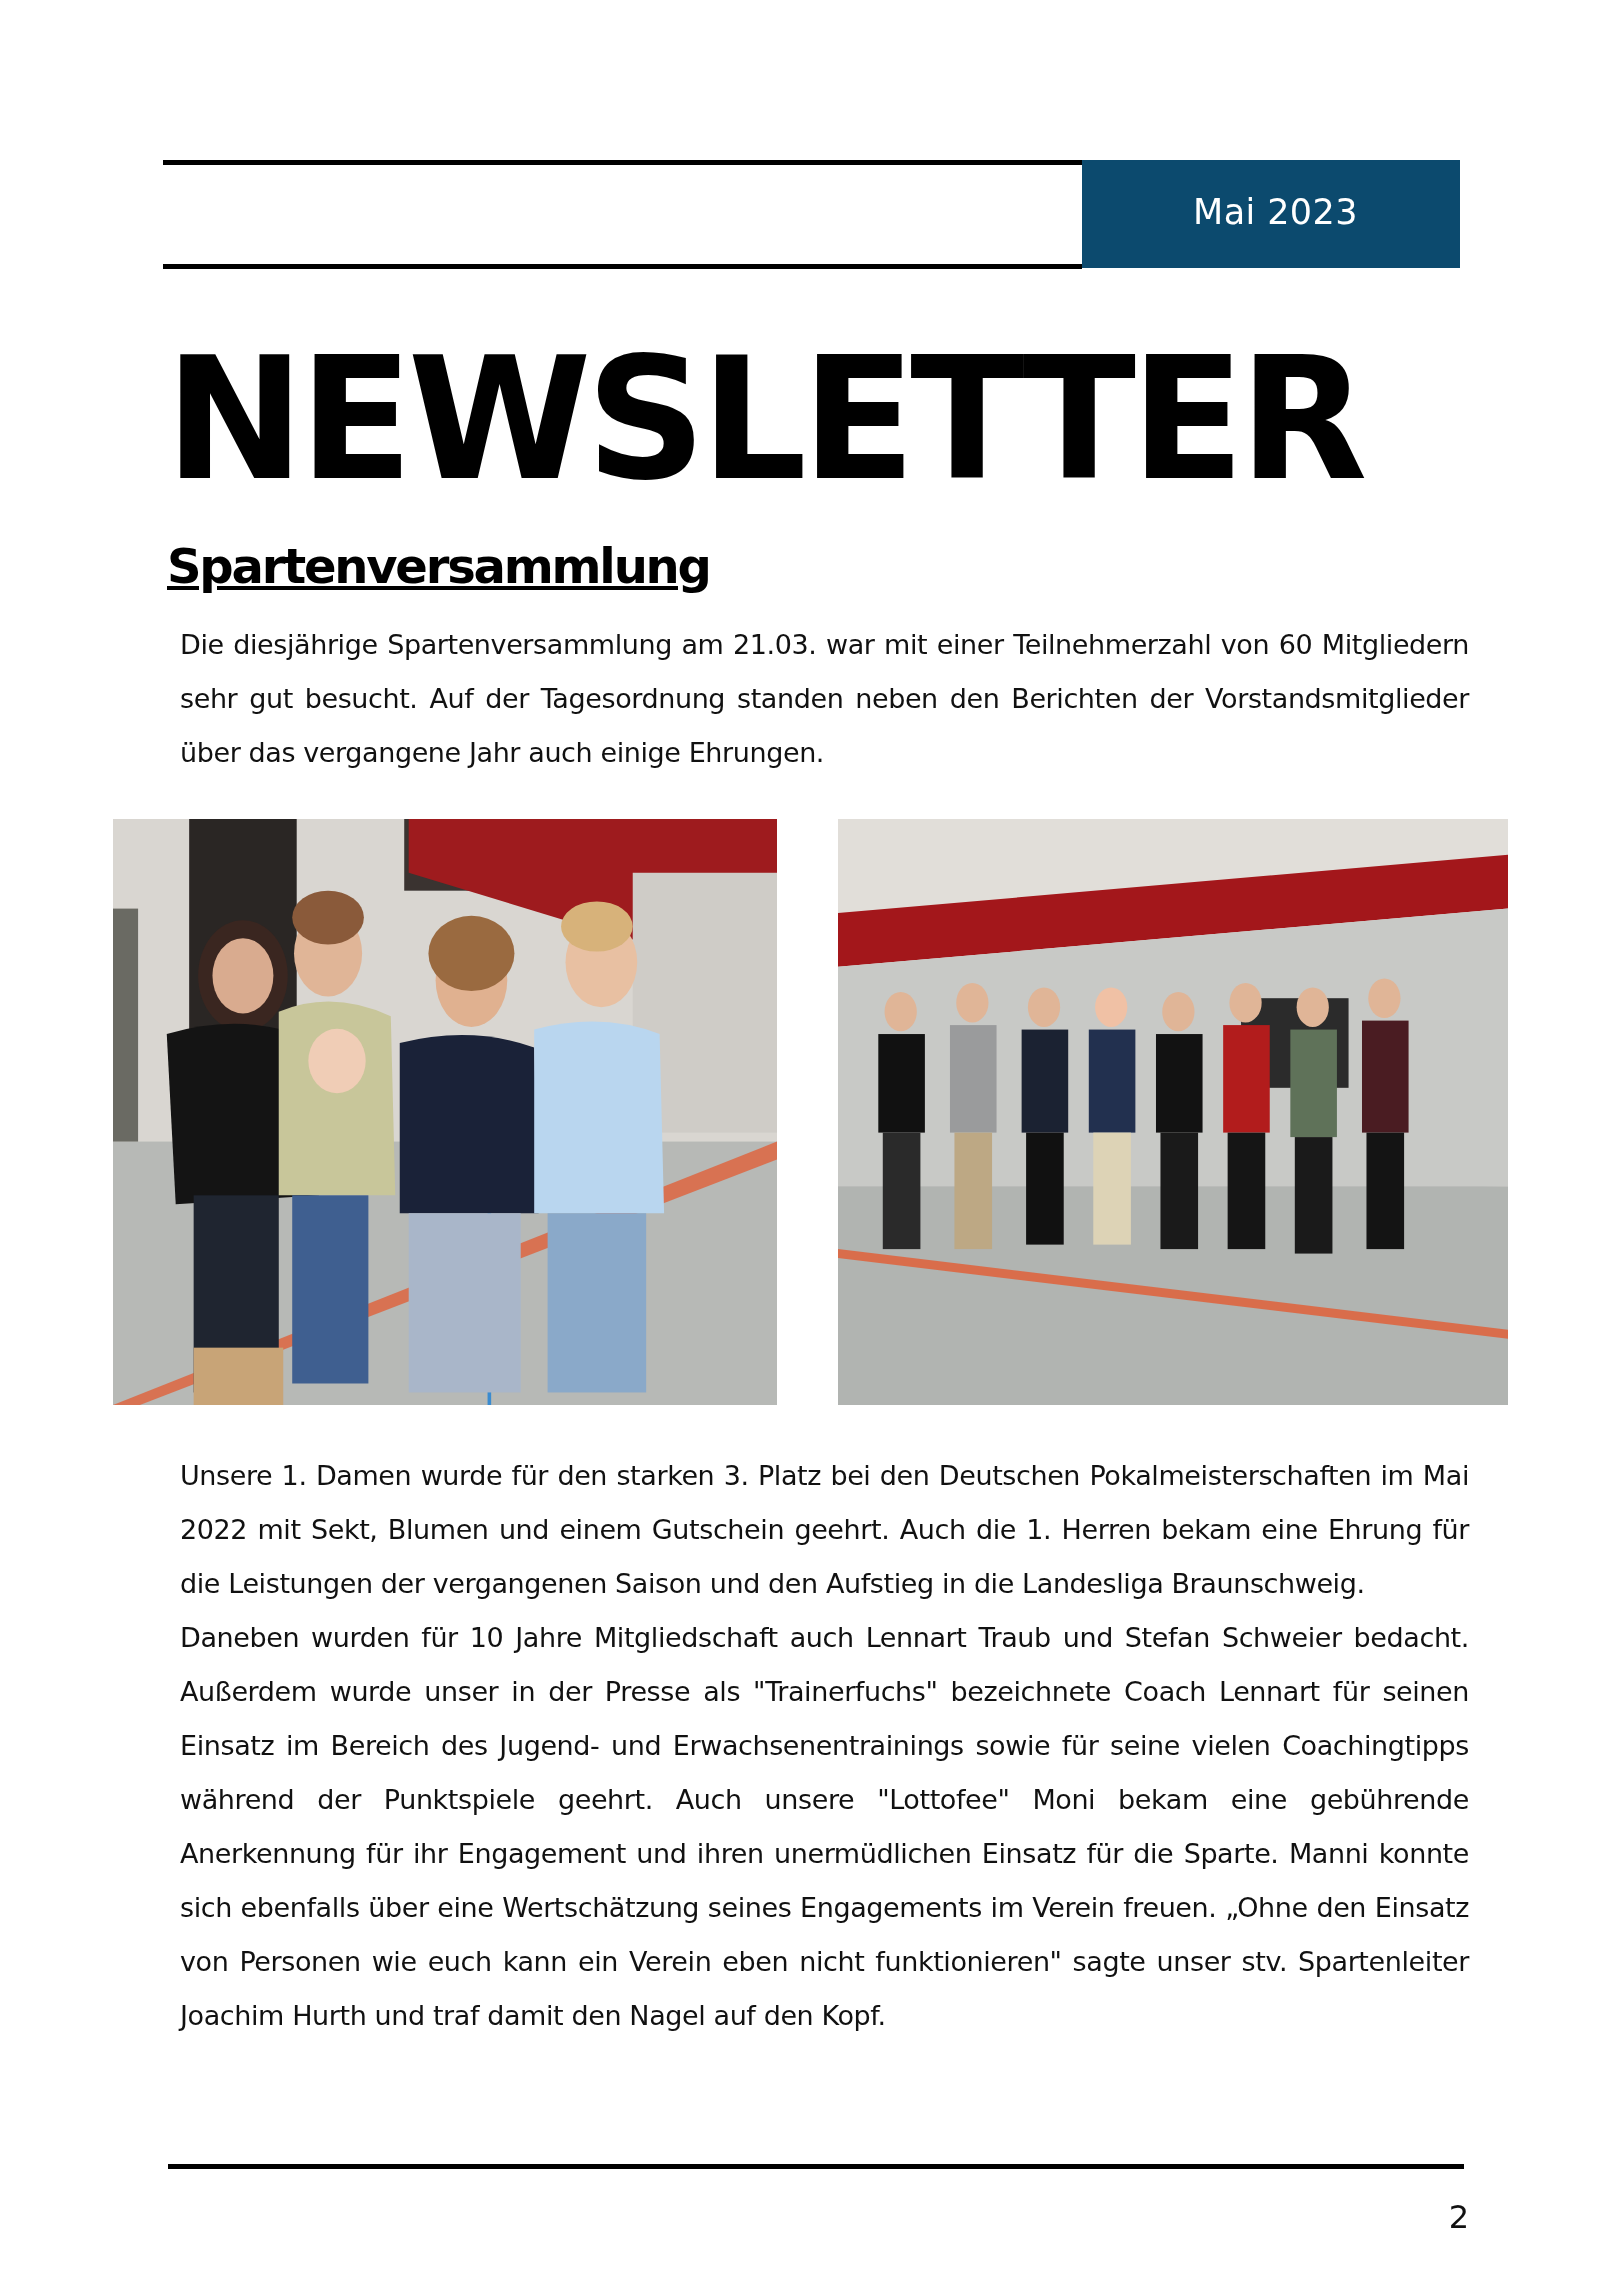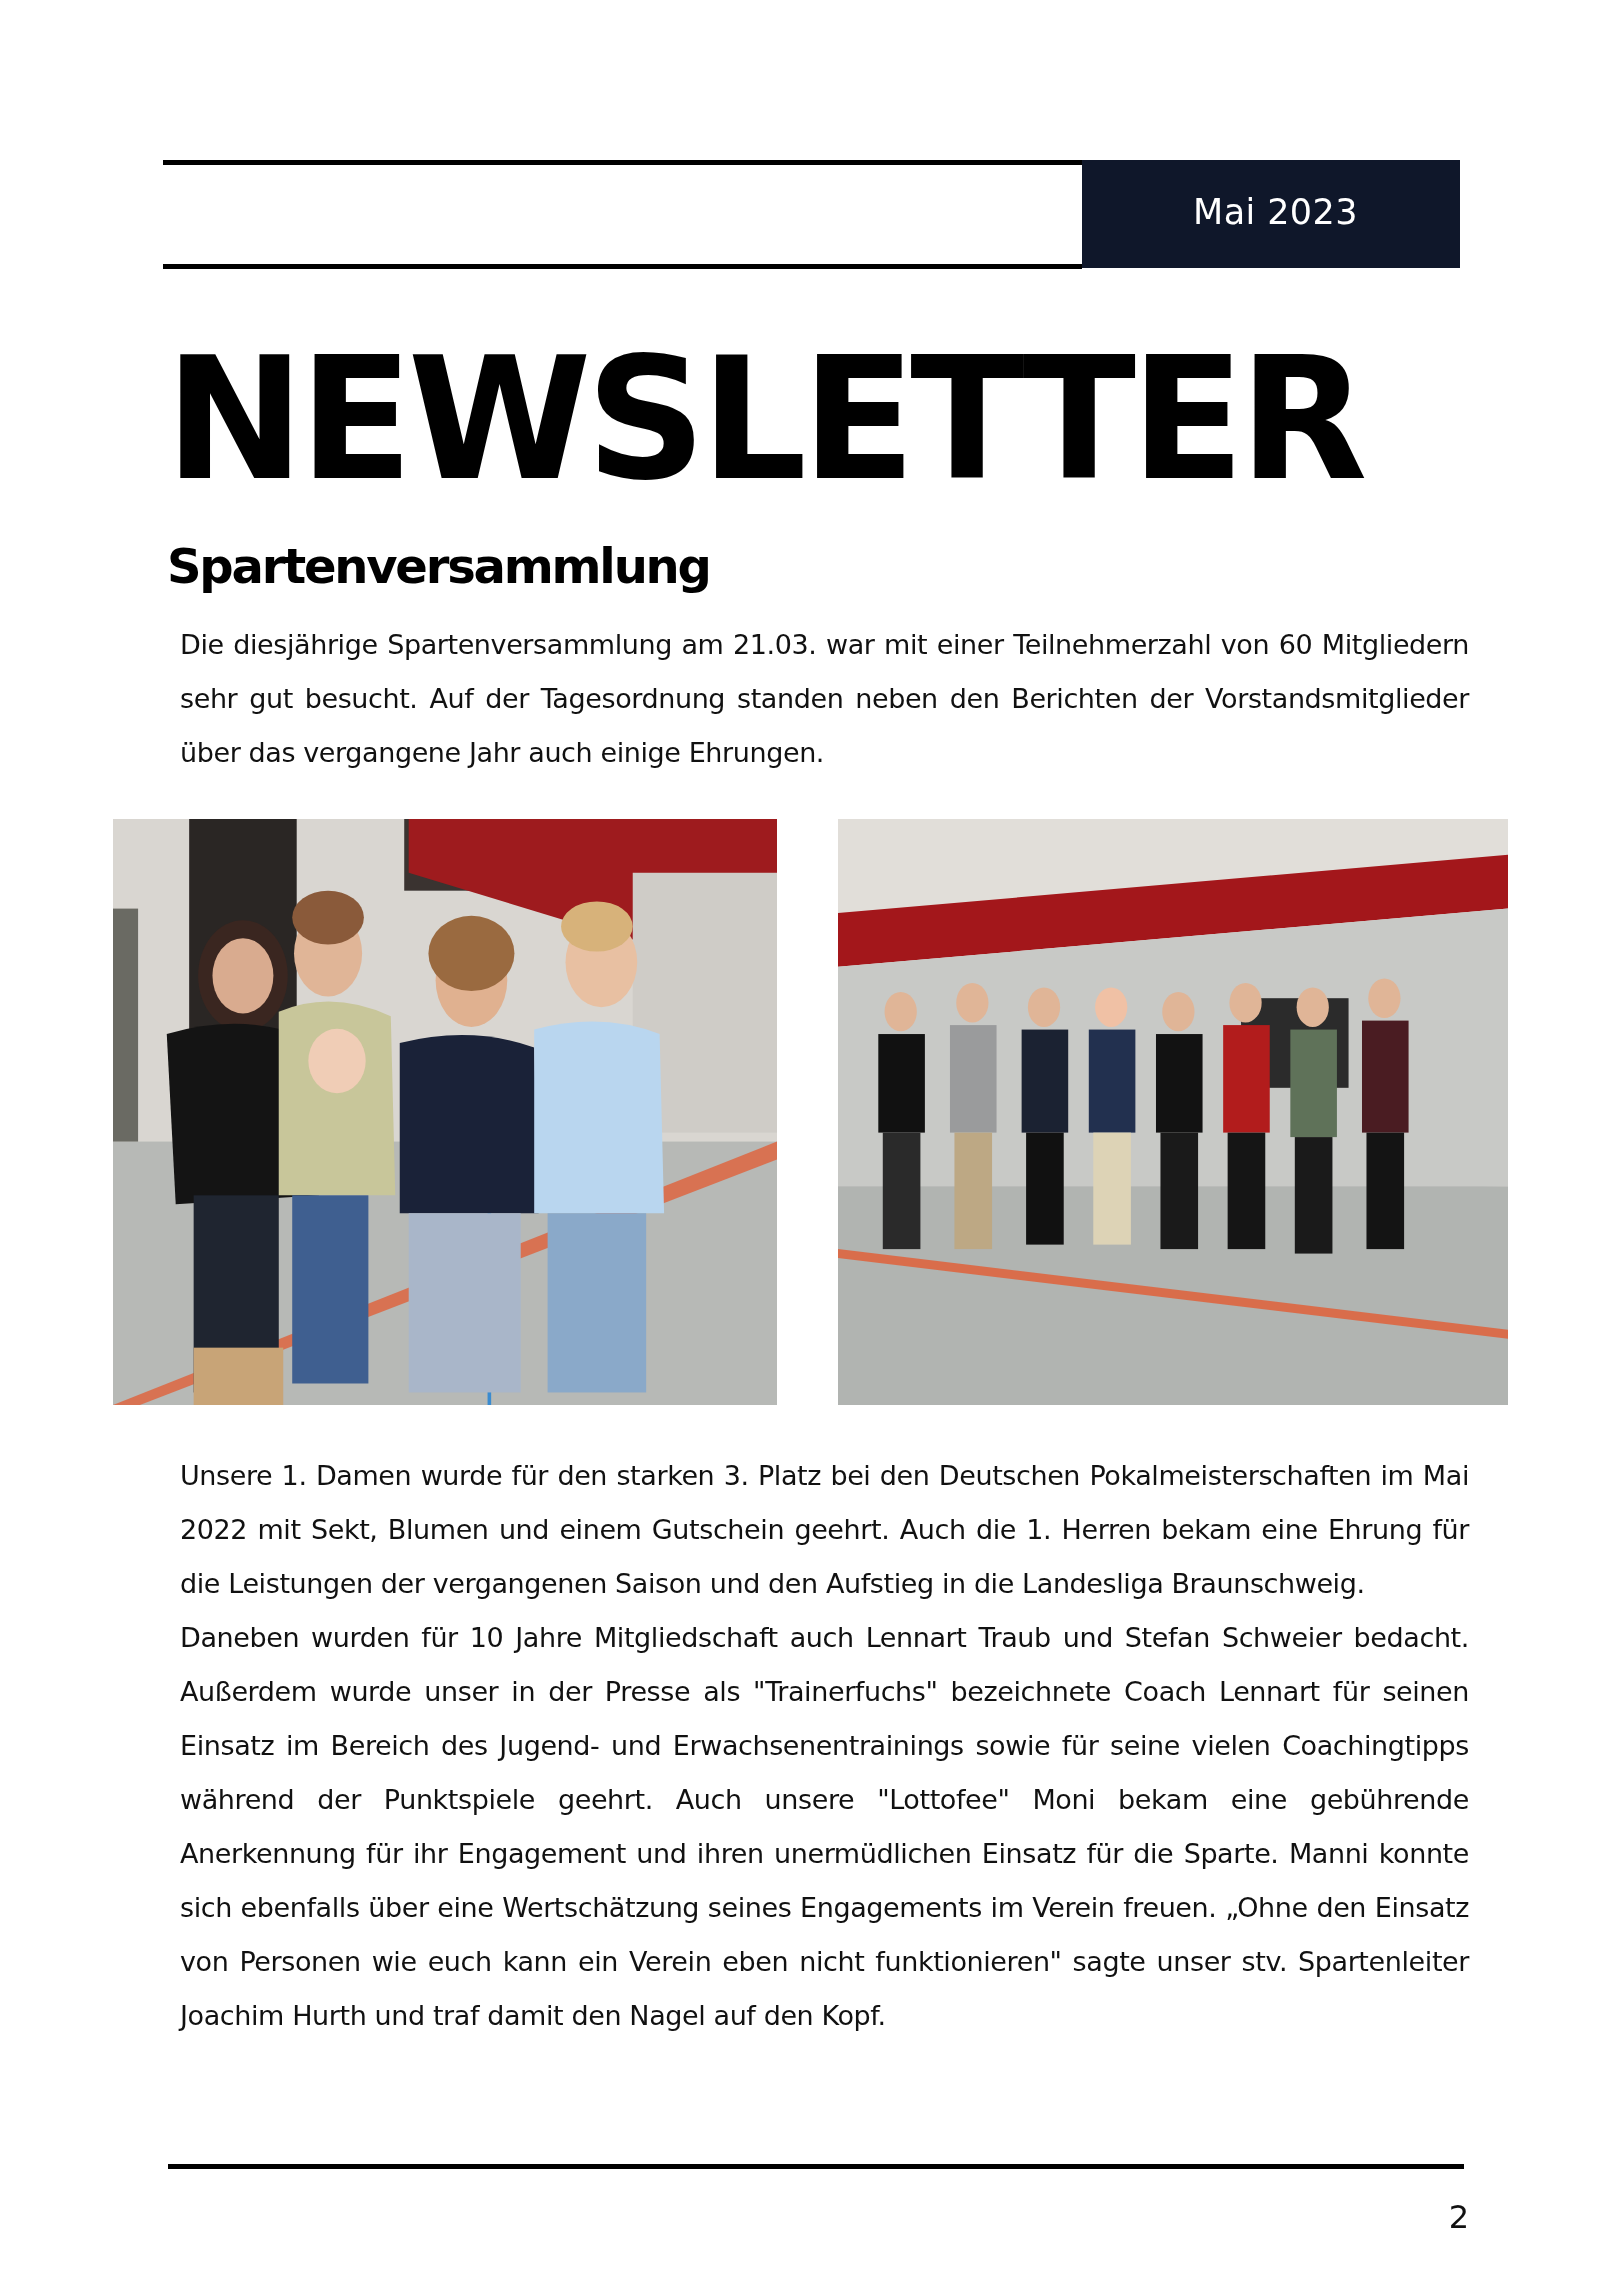--- a/index.html
+++ b/index.html
@@ -8,39 +8,39 @@
 
   .header-band { position: absolute; left: 163px; top: 160px; width: 1297px; height: 109px; }
   .header-band .rule-top { position: absolute; left: 0; top: 0; width: 919px; height: 4.5px; background: #000; }
   .header-band .rule-bottom { position: absolute; left: 0; top: 104px; width: 919px; height: 4.5px; background: #000; }
   .header-band .club-name {
     position: absolute; left: 0; top: 29px; height: 56px; line-height: 56px;
     font-family: "Liberation Sans", sans-serif; font-weight: bold; font-size: 51px;
     color: #ee1c24; letter-spacing: 0.2px; white-space: nowrap;
   }
   .header-band .date-box {
-    position: absolute; left: 919px; top: 0; width: 378px; height: 108px; background: #0f172a;
+    position: absolute; left: 919px; top: 0; width: 378px; height: 108px; background: #0c4a6e;
     display: flex; align-items: flex-start; justify-content: center;
   }
   .header-band .date-box span {
     margin-top: 32px; margin-left: 9px;
     font-family: "DejaVu Sans", sans-serif; font-size: 35px; color: #fff; letter-spacing: 0.4px;
   }
 
   .masthead {
     position: absolute; left: 165px; top: 330px; width: 1308px; height: 179px;
     font-family: "DejaVu Sans", sans-serif; font-weight: bold; font-size: 170px;
     line-height: 179px; letter-spacing: -5.4px; color: #000; white-space: nowrap;
     transform: scaleX(0.98); transform-origin: left center;
   }
 
   .section-title {
     position: absolute; left: 167px; top: 530px; height: 72px; line-height: 72px;
     font-family: "DejaVu Sans", sans-serif; font-weight: bold; font-size: 48px;
-    letter-spacing: -2.2px; color: #000; white-space: nowrap;
+    letter-spacing: -2.2px; color: #000; white-space: nowrap; text-decoration: underline;
   }
 
   .body-text {
     position: absolute; left: 168px; width: 1301px;
     font-family: "DejaVu Sans", sans-serif; font-size: 27px; line-height: 54px;
     color: #111; text-align: justify; letter-spacing: -0.4px;
   }
   .body-text p { text-align: justify; text-align-last: left; margin-left: 12px; }
   .body-text.intro { top: 618px; }
   .body-text.main { top: 1449px; }

